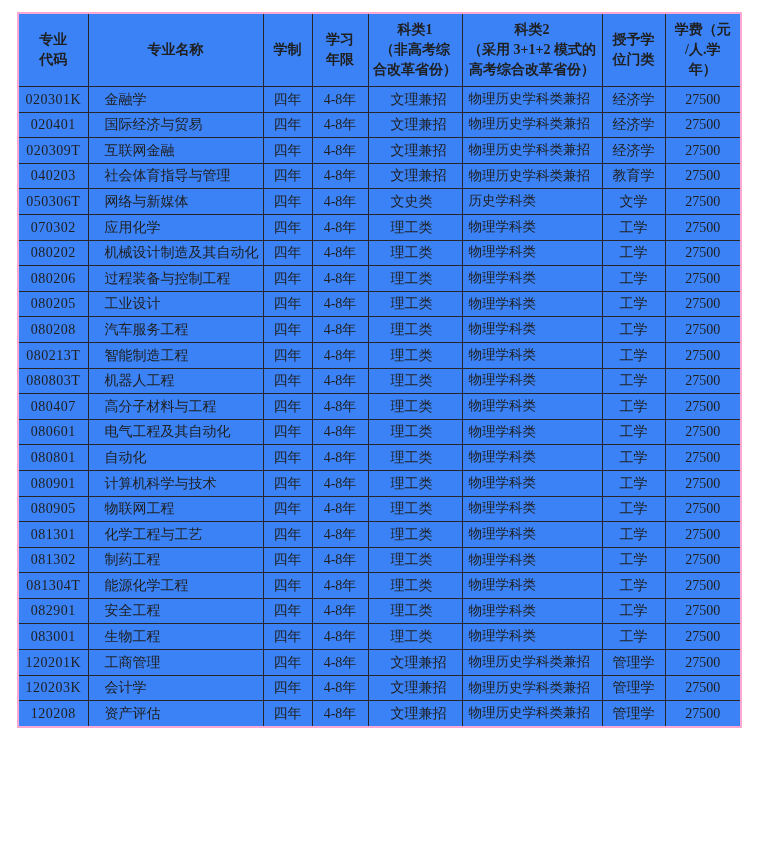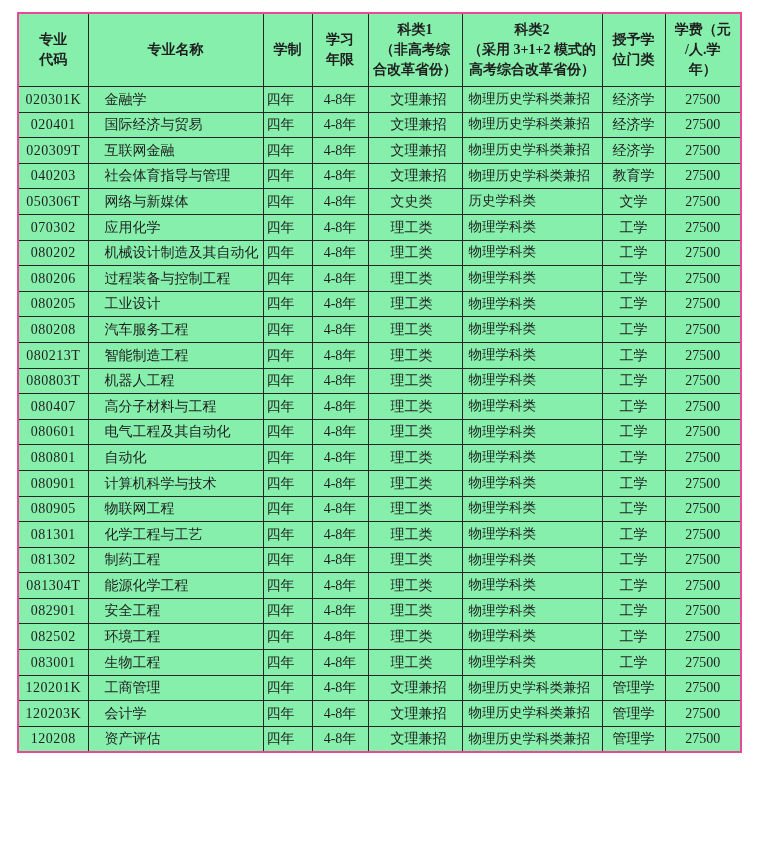--- a/index.html
+++ b/index.html
@@ -19,22 +19,22 @@
     width: 759px;
     height: 847px;
   }
   table.majors {
     position: absolute;
     left: 17px;
     top: 12px;
     border-collapse: collapse;
     table-layout: fixed;
     width: 723px;
-    border: 2px solid #ec4899;
-    background: #86efac;
+    border: 2px solid #f9a8d4;
+    background: #3b82f6;
   }
   .majors th, .majors td {
     border: 1px solid #262626;
     overflow: hidden;
     vertical-align: middle;
   }
   .majors thead th {
     font-weight: bold;
     font-size: 14px;
     line-height: 1.45;
@@ -45,21 +45,21 @@
   }
   .majors td {
     font-size: 14px;
     height: 24.6px;
     line-height: 1.1;
     padding: 0 3px;
     white-space: nowrap;
   }
   td.c-code   { text-align: center; letter-spacing: 0.5px; }
   td.c-name   { text-align: left; padding-left: 16px; }
-  td.c-dur    { text-align: left; }
+  td.c-dur    { text-align: center; }
   td.c-years  { text-align: center; }
   td.c-cat1   { text-align: left; padding-left: 22px; }
   td.c-cat2   { text-align: left; padding-left: 6px; font-size: 13.5px; margin-top: 12px; }
   td.c-degree { text-align: center; }
   td.c-fee    { text-align: center; }
 </style>
 </head>
 <body>
 
 <div class="page">
@@ -300,30 +300,20 @@
     <td class="c-code">082901</td>
     <td class="c-name">安全工程</td>
     <td class="c-dur">四年</td>
     <td class="c-years">4-8年</td>
     <td class="c-cat1">理工类</td>
     <td class="c-cat2">物理学科类</td>
     <td class="c-degree">工学</td>
     <td class="c-fee">27500</td>
   </tr>
         <tr>
-    <td class="c-code">082502</td>
-    <td class="c-name">环境工程</td>
-    <td class="c-dur">四年</td>
-    <td class="c-years">4-8年</td>
-    <td class="c-cat1">理工类</td>
-    <td class="c-cat2">物理学科类</td>
-    <td class="c-degree">工学</td>
-    <td class="c-fee">27500</td>
-  </tr>
-        <tr>
     <td class="c-code">083001</td>
     <td class="c-name">生物工程</td>
     <td class="c-dur">四年</td>
     <td class="c-years">4-8年</td>
     <td class="c-cat1">理工类</td>
     <td class="c-cat2">物理学科类</td>
     <td class="c-degree">工学</td>
     <td class="c-fee">27500</td>
   </tr>
         <tr>

